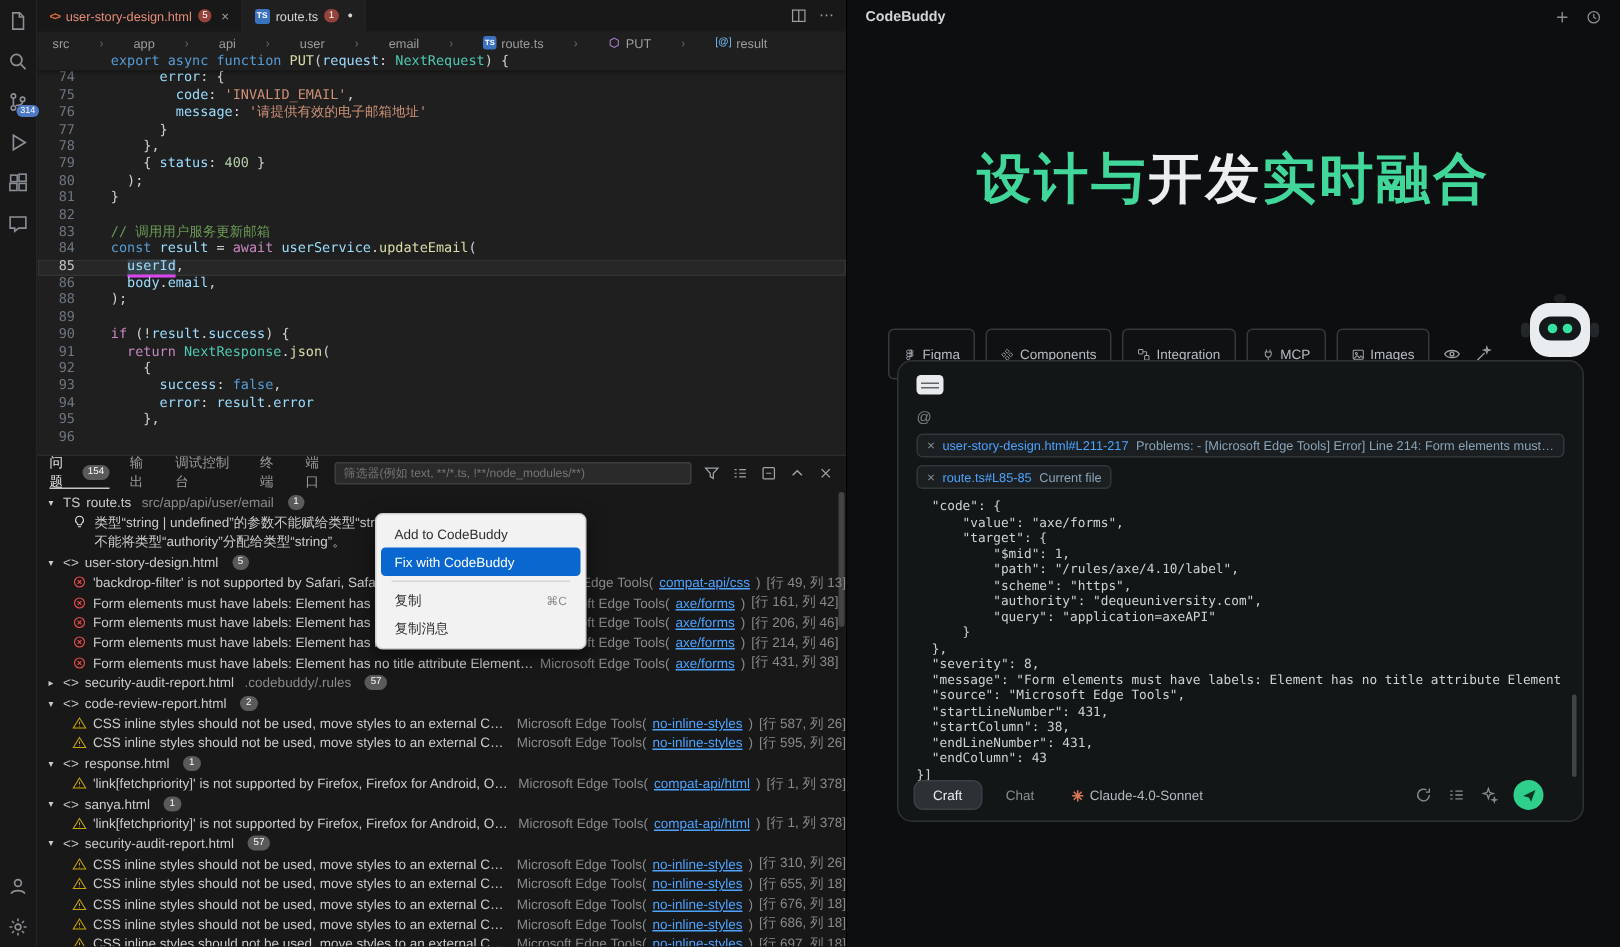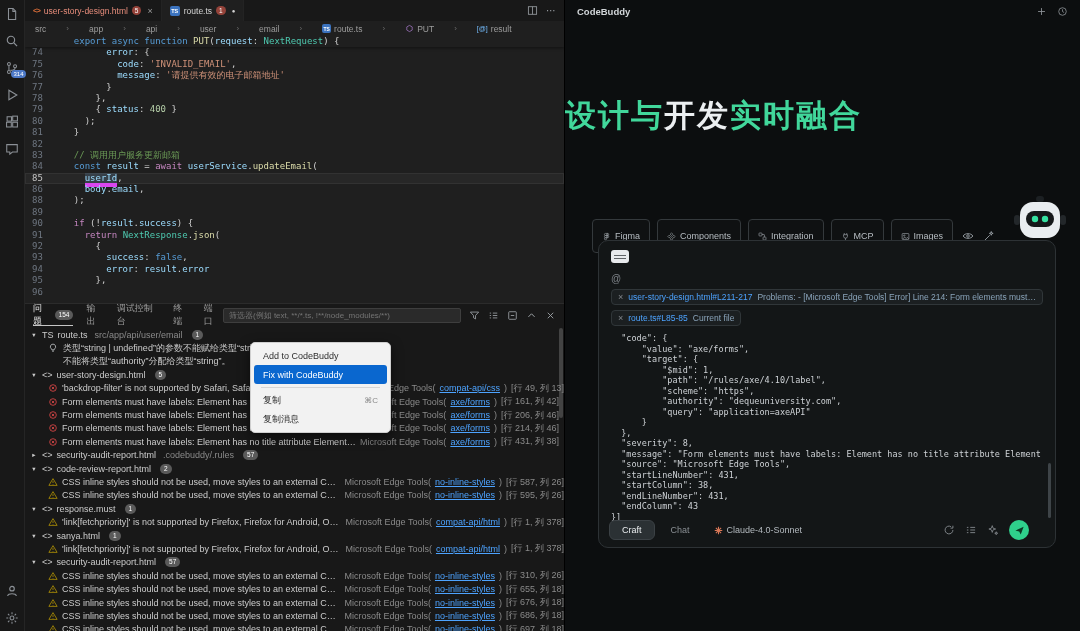--- a/index.html
+++ b/index.html
@@ -35,25 +35,25 @@
 .crumb{display:flex;align-items:center;gap:3px}
 .crumb .ticon-ts{width:9px;height:9px;font-size:5px}
 .crumb .mico{width:9px;height:9px;color:#b180d7}
 .crumb .vico{color:#75beff;font-size:7px}
 .csep{color:#6a6a6a;font-size:8px}
 
 .editor{flex:1;overflow:hidden;background:#1f1f1f;font-family:"DejaVu Sans Mono","Liberation Mono",monospace;font-size:9px}
 .crow{display:flex;height:11.4px;line-height:11.4px;white-space:pre}
 .crow.sticky{box-shadow:0 1px 3px rgba(0,0,0,.45);position:relative;z-index:2;background:#1f1f1f}
 .crow.current{background:rgba(120,120,120,.10);box-shadow:inset 0 0 0 1px rgba(255,255,255,.05)}
-.gut{flex:none;width:38px;text-align:center;padding-right:13px;color:#6e7681}
+.gut{flex:none;width:38px;text-align:right;padding-right:13px;color:#6e7681}
 .crow.current .gut{color:#c6c6c6}
 .ctext{white-space:pre}
 .tok-p{color:#cfcfcf}.tok-k{color:#569cd6}.tok-c{color:#c586c0}.tok-f{color:#dcdcaa}.tok-v{color:#9cdcfe}.tok-t{color:#4ec9b0}.tok-s{color:#ce9178}.tok-m{color:#6a9955}.tok-d{color:#b5cea8}
-.tok-u{color:#9cdcfe;background:rgba(94,130,160,.28);border-bottom:4px solid #d946ef}
+.tok-u{color:#9cdcfe;background:rgba(94,130,160,.28);border-bottom:2px solid #d946ef}
 
 
 .panel{height:328px;flex:none;background:#181818;border-top:1px solid #2b2b2b;display:flex;flex-direction:column;position:relative}
 .phead{height:22px;flex:none;display:flex;align-items:center;padding:0 8px;gap:2px}
 .ptab{height:100%;display:flex;align-items:center;gap:5px;font-size:9px;color:#9d9d9d;border-bottom:1px solid transparent}
 .ptab.active{color:#e7e7e7;border-bottom-color:#c6c6c6}
 .pbadge{background:#5a5a5a;color:#fff;font-size:6.5px;line-height:10px;padding:0 4px;border-radius:6px}
 .fwrap{margin-left:auto;display:flex;align-items:center;gap:8px}
 .filter{width:238px;height:15px;background:#2a2a2a;border:1px solid #3e3e3e;border-radius:2px;color:#969696;font-size:8px;padding:0 5px;outline:none;font-family:inherit}
 .pico{width:11px;height:11px;color:#a0a5aa}
@@ -80,21 +80,21 @@
 .cmi{height:19px;display:flex;align-items:center;padding:0 9px;border-radius:3px}
 .cmi.hl{background:#0a67cf;color:#fff}
 .cmkey{margin-left:auto;color:#8a8a8a;font-size:8px}
 .cmsep{height:1px;background:#d6d6d6;margin:3px 7px}
 
 
 .side{flex:1;background:#0c0e0f;position:relative;overflow:hidden}
 .shead{position:absolute;top:0;left:0;right:0;height:22px;display:flex;align-items:center;padding:0 12px;font-size:9.5px;color:#d2d6d9;font-weight:bold}
 .shicons{margin-left:auto;display:flex;gap:10px;color:#8a8f94}
 .shicons .svgi{width:11px;height:11px}
-.htitle{position:absolute;top:95px;left:0;right:0;font-size:31px;font-weight:bold;letter-spacing:2px}
+.htitle{position:absolute;top:95px;left:0;right:0;text-align:center;font-size:36px;font-weight:bold;letter-spacing:2px}
 .htitle .g{color:#41d79b}.htitle .w{color:#eceff1}
 .hsub{position:absolute;top:136px;left:0;right:0;text-align:center;font-size:10.5px;color:#73787d;letter-spacing:.5px}
 .toolrow{position:absolute;top:219px;left:0;right:58px;display:flex;justify-content:center;align-items:center;gap:7px}
 .tchip{height:19px;display:flex;align-items:center;gap:4px;padding:16px 9px;border:1px solid #34393c;border-radius:4px;background:rgba(255,255,255,.015);color:#b7bdc2;font-size:9px}
 .tchip .svgi{width:9px;height:9px;color:#9aa0a6}
 .gicon{width:12px;height:12px;color:#9aa0a6;margin-left:2px;display:inline-flex}
 .robot{position:absolute;right:12px;top:194px;z-index:1}
 
 .chatbox{position:absolute;left:33px;top:240px;width:458px;height:308px;background:#131617;border:1px solid #2d3235;border-radius:10px;padding:9px 12px;z-index:2}
 .attach{width:18px;height:13px;background:#e8eaed;border-radius:3px;display:flex;flex-direction:column;justify-content:center;gap:2px;padding:0 3px}
@@ -461,21 +461,21 @@
             </span>
             <span class="pmsg">CSS inline styles should not be used, move styles to an external CSS file</span>
             <span class="psrc">Microsoft Edge Tools(</span>
             <span class="prule">no-inline-styles</span>
             <span class="psrc">)</span>
             <span class="ploc">[行 595, 列 26]</span>
           </div>
           <div class="prow">
             <span class="chev">▾</span>
             <span class="fico-html">&lt;&gt;</span>
-            <span class="fname">response.must</span>
+            <span class="fname">response.html</span>
             <span class="cbadge">1</span>
           </div>
           <div class="prow issue">
             <span class="svgi sevi warn">
               <svg viewBox="0 0 16 16" fill="none" stroke="currentColor" stroke-width="1.1">
                 <path d="M8 2.6L14.6 13.4H1.4z"></path>
                 <path d="M8 6.6v3M8 11.3v.8"></path>
               </svg>
             </span>
             <span class="pmsg">'link[fetchpriority]' is not supported by Firefox, Firefox for Android, Opera, Sa...</span>

